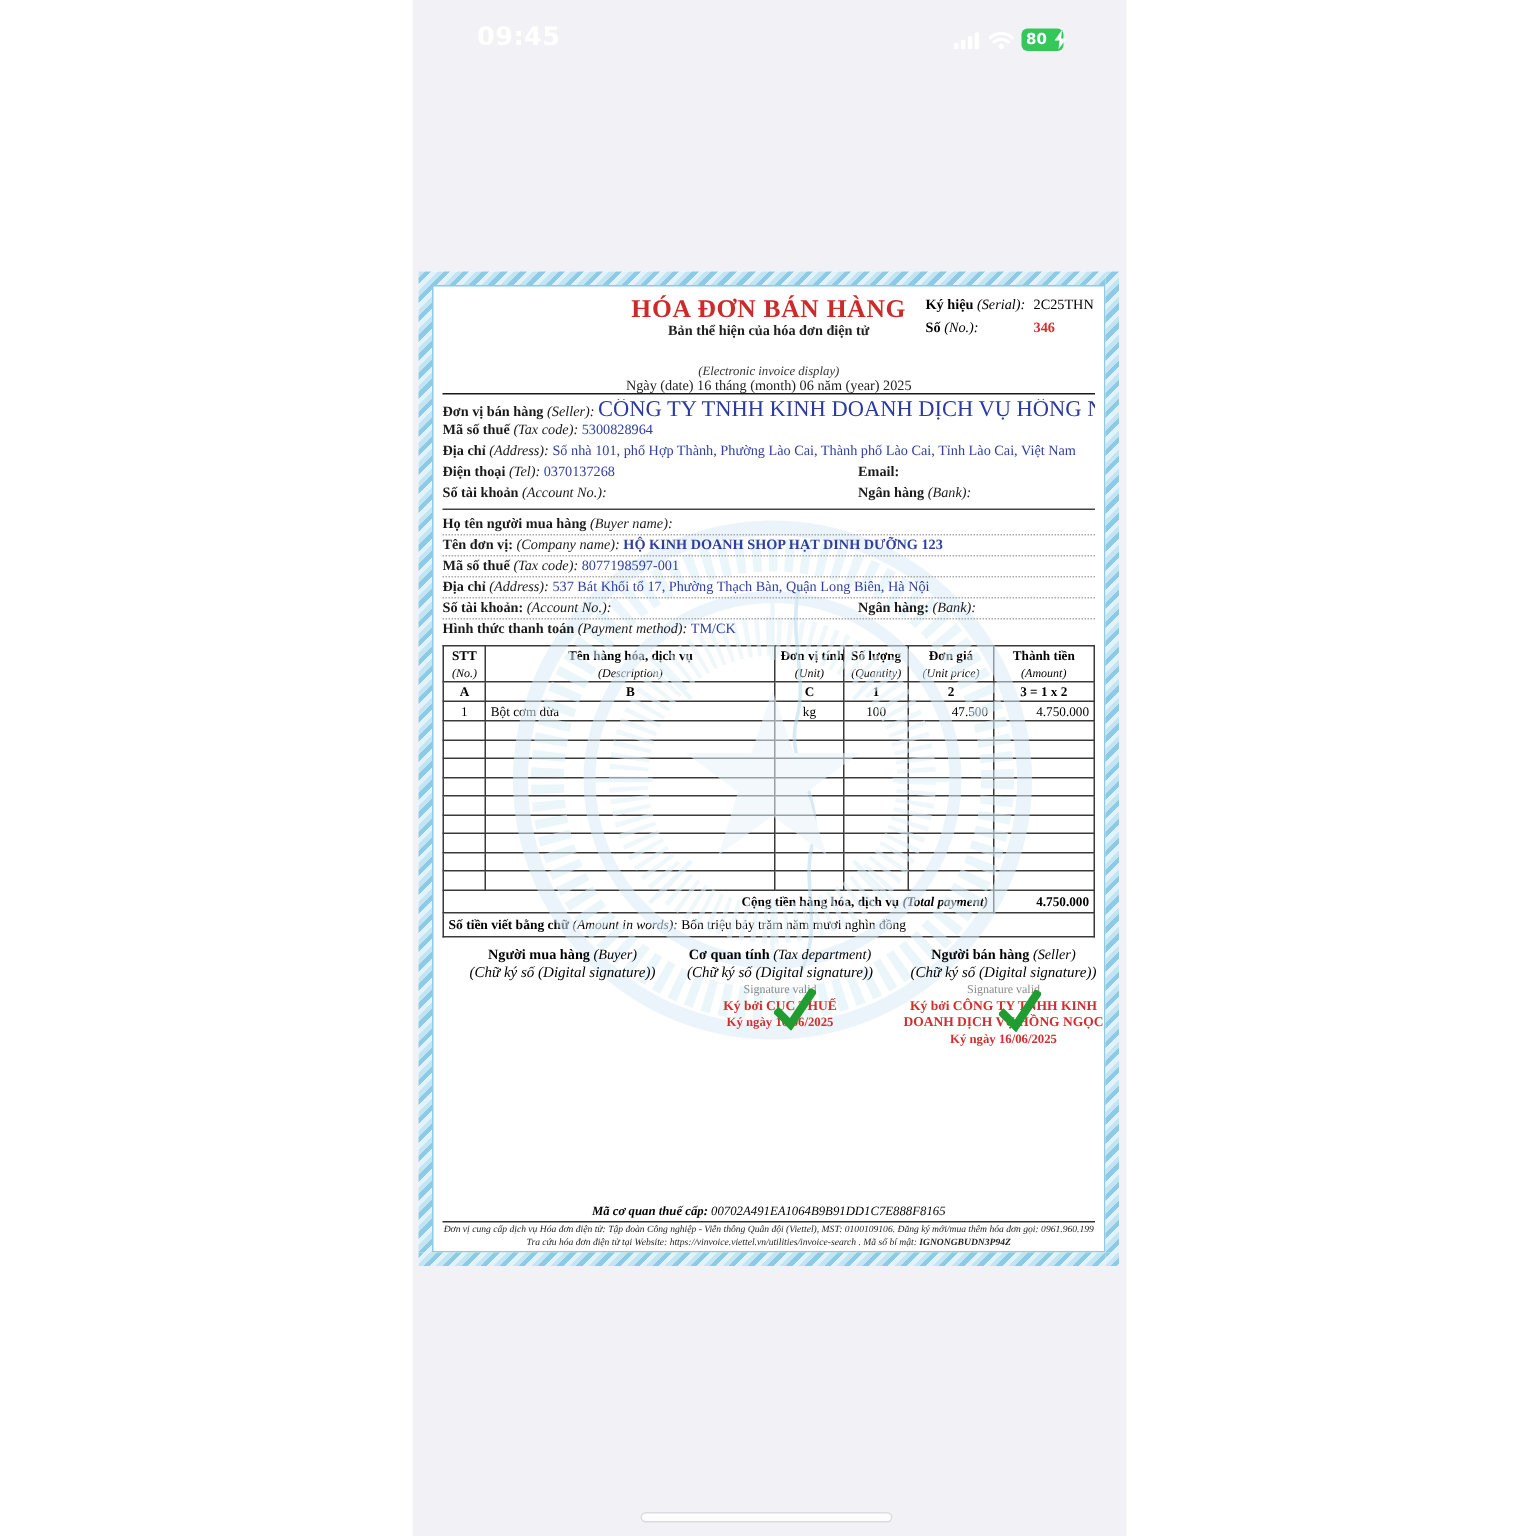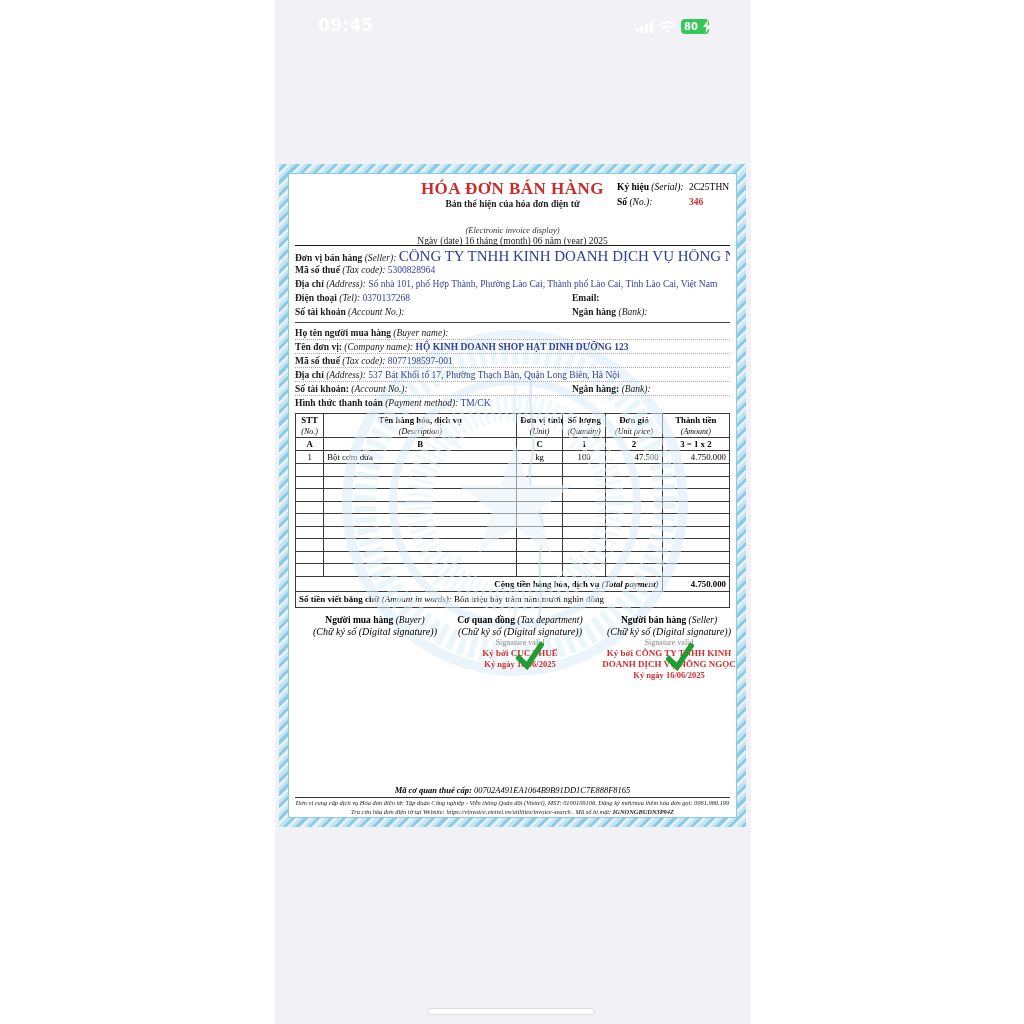--- a/index.html
+++ b/index.html
@@ -10,21 +10,21 @@
   .phone { position:absolute; left:275px; top:0; width:476px; height:1024px; background:#f1f1f6; }
 
   
   .statusbar { position:absolute; left:0; top:0; width:100%; height:48px; }
   .sb-time { position:absolute; left:43px; top:15px; color:#ffffff; font-family:"DejaVu Sans","Liberation Sans",sans-serif; font-size:17px; font-weight:700; letter-spacing:.3px; }
   .sb-icons { position:absolute; right:42px; top:19px; display:flex; align-items:center; gap:5px; }
   .battery { position:relative; width:28px; height:15px; background:#34c759; border-radius:4px; color:#fff; font-family:"DejaVu Sans",sans-serif; font-size:10px; font-weight:700; display:flex; align-items:center; justify-content:flex-start; padding-left:3px; }
   .battery svg { position:absolute; right:-2px; top:1px; }
 
   
-  .sheet { position:absolute; left:4px; top:164px; width:467px; height:663px; background:#ffffff;
+  .sheet { position:absolute; left:4px; top:181px; width:467px; height:663px; background:#ffffff;
            border:9px solid transparent;
            border-image: repeating-linear-gradient(135deg,#c3e4f2 0 3px,#8ccae5 3px 6px,#e2f2fa 6px 9px) 9;
            box-shadow: inset 0 0 0 1px #8ccae5; }
   .content { position:relative; width:100%; height:100%; padding:4px 7px; overflow:hidden; }
 
   
   .wm { position:absolute; left:37px; top:140px; opacity:.55; pointer-events:none; }
 
   
   .inv-header { position:relative; text-align:center; height:66px; }
@@ -328,21 +328,21 @@
           </tr>
         </tbody>
           </table>
 
         <div class="signs">
           <div class="sig" style="left:15px; width:130px;">
             <div class="t"><b>Người mua hàng</b> <i>(Buyer)</i></div>
             <div class="sub">(Chữ ký số (Digital signature))</div>
           </div>
           <div class="sig" style="left:150px; width:150px;">
-            <div class="t"><b>Cơ quan đồng</b> <i>(Tax department)</i></div>
+            <div class="t"><b>Cơ quan tính</b> <i>(Tax department)</i></div>
             <div class="sub">(Chữ ký số (Digital signature))</div>
             <div class="valid">Signature valid</div>
             <div class="kyboi">Ký bởi CỤC THUẾ</div>
             <div class="kyngay">Ký ngày 16/06/2025</div>
           </div>
           <div class="sig" style="left:300px; width:148px;">
             <div class="t"><b>Người bán hàng</b> <i>(Seller)</i></div>
             <div class="sub">(Chữ ký số (Digital signature))</div>
             <div class="valid">Signature valid</div>
             <div class="kyboi">Ký bởi CÔNG TY TNHH KINH DOANH DỊCH VỤ HỒNG NGỌC</div>

